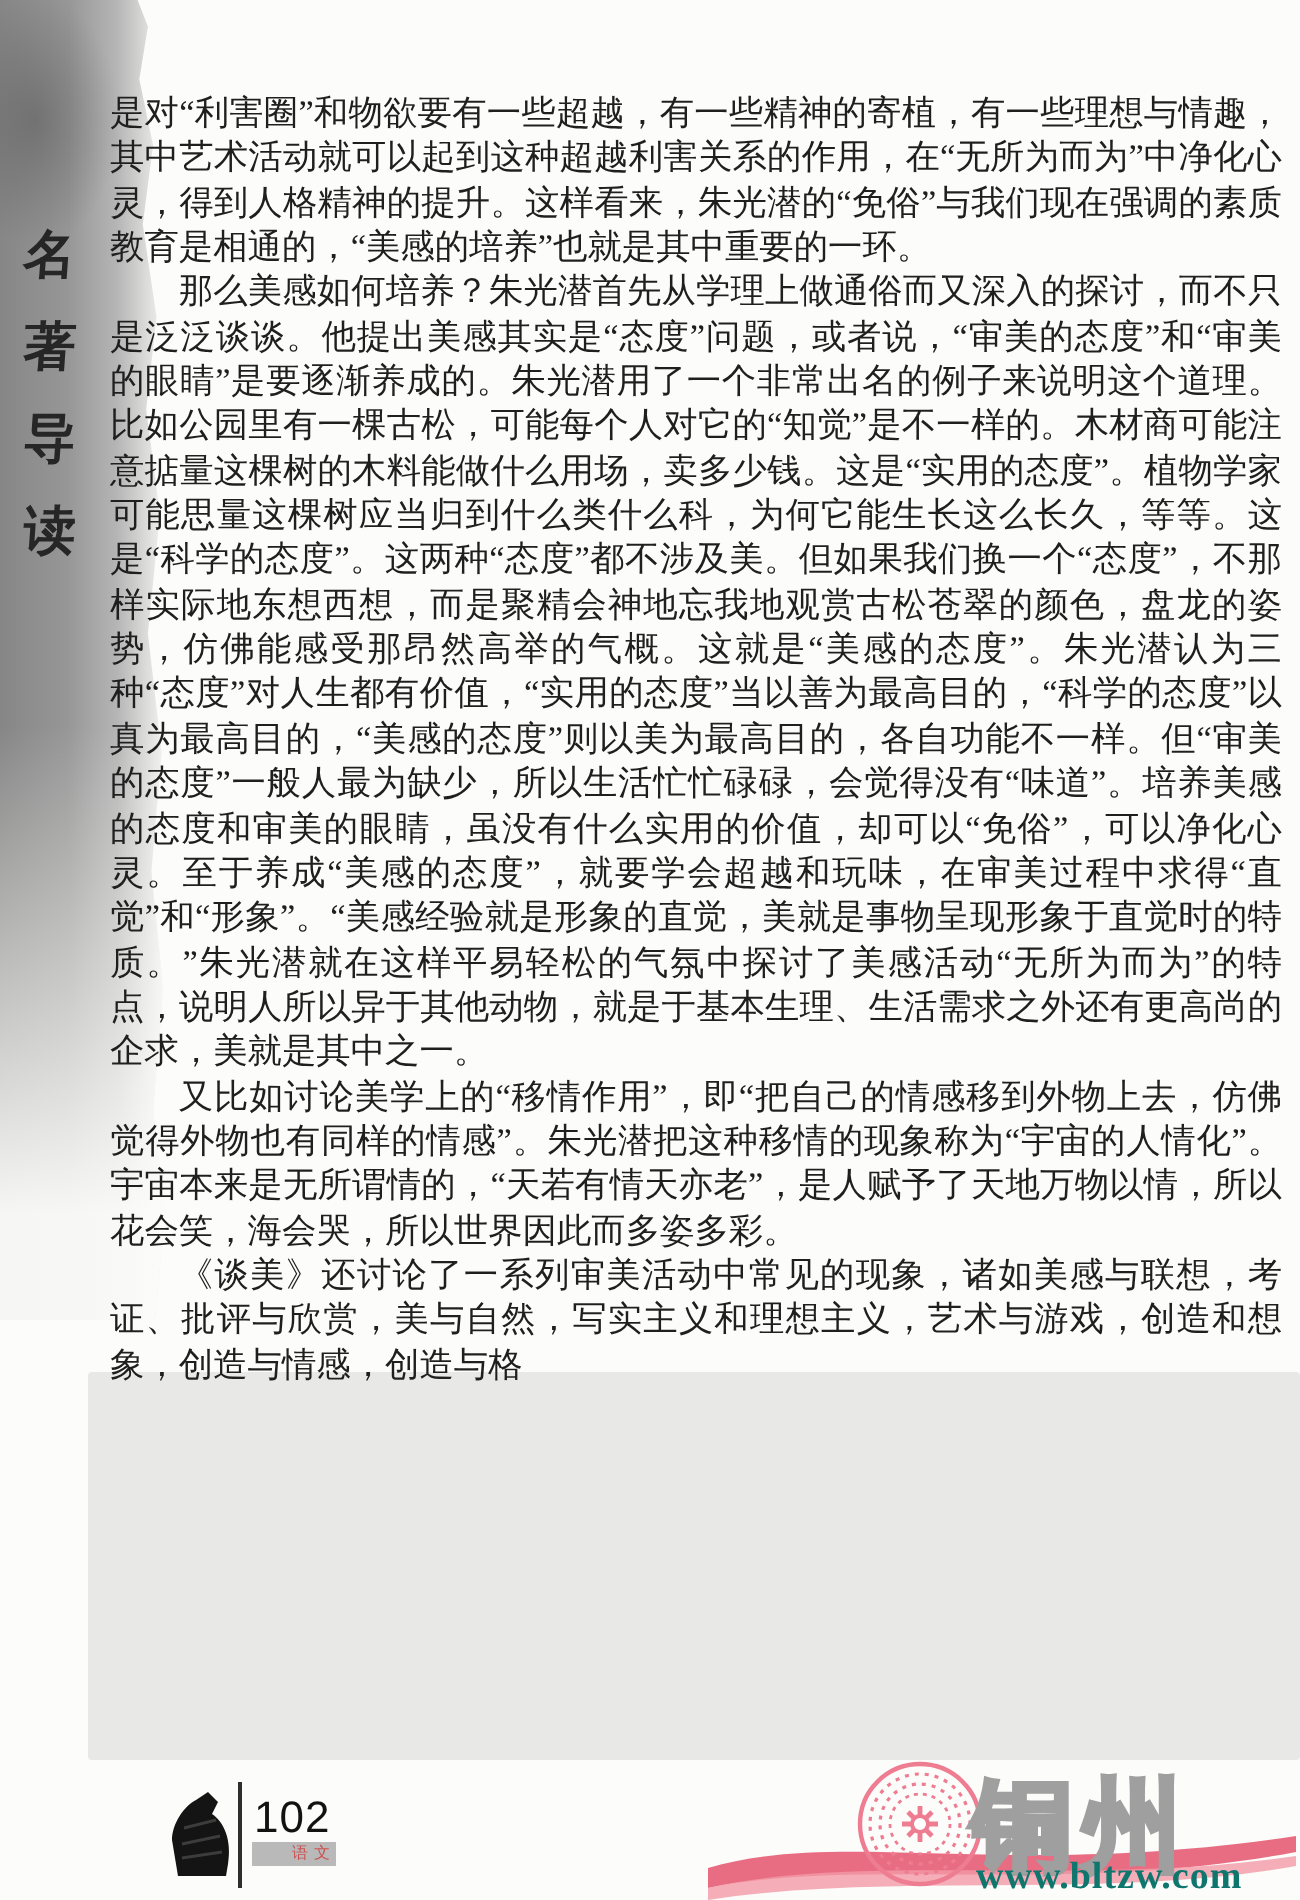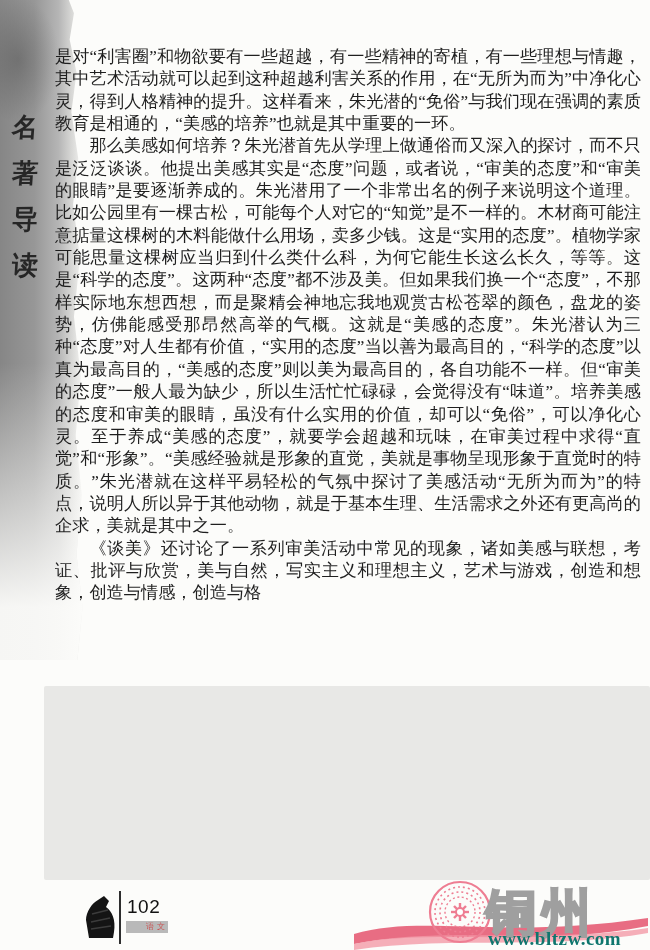--- a/index.html
+++ b/index.html
@@ -44,21 +44,21 @@
   }
   .text-block p{margin:0;text-indent:2em;}
   .text-block p.no-indent{text-indent:0;}
 
   
   .footer-icon{position:absolute;left:84px;top:894px;}
   .footer-divider{position:absolute;left:119px;top:891px;width:2px;height:53px;background:#2e2e2e;}
   .page-number{
     position:absolute;left:127px;top:896px;
     font-family:"Liberation Sans","DejaVu Sans",sans-serif;
-    font-size:19px;color:#121212;font-weight:500;letter-spacing:.5px;
+    font-size:22px;color:#121212;font-weight:500;letter-spacing:.5px;
   }
   .footer-badge{
     position:absolute;left:126px;top:921px;width:42px;height:12px;
     background:#aeaeae;opacity:.85;
     font-size:8px;line-height:12px;text-align:right;
     color:#c23434;letter-spacing:3px;
     font-family:"Liberation Sans","DejaVu Sans",sans-serif;
   }
 
   
@@ -88,20 +88,21 @@
     <span>著</span>
     <span>导</span>
     <span>读</span>
   </div>
 
   <div class="shade"></div>
 
   <div class="text-block">
     <p class="no-indent">是对“利害圈”和物欲要有一些超越，有一些精神的寄植，有一些理想与情趣，其中艺术活动就可以起到这种超越利害关系的作用，在“无所为而为”中净化心灵，得到人格精神的提升。这样看来，朱光潜的“免俗”与我们现在强调的素质教育是相通的，“美感的培养”也就是其中重要的一环。</p>
     <p>那么美感如何培养？朱光潜首先从学理上做通俗而又深入的探讨，而不只是泛泛谈谈。他提出美感其实是“态度”问题，或者说，“审美的态度”和“审美的眼睛”是要逐渐养成的。朱光潜用了一个非常出名的例子来说明这个道理。比如公园里有一棵古松，可能每个人对它的“知觉”是不一样的。木材商可能注意掂量这棵树的木料能做什么用场，卖多少钱。这是“实用的态度”。植物学家可能思量这棵树应当归到什么类什么科，为何它能生长这么长久，等等。这是“科学的态度”。这两种“态度”都不涉及美。但如果我们换一个“态度”，不那样实际地东想西想，而是聚精会神地忘我地观赏古松苍翠的颜色，盘龙的姿势，仿佛能感受那昂然高举的气概。这就是“美感的态度”。朱光潜认为三种“态度”对人生都有价值，“实用的态度”当以善为最高目的，“科学的态度”以真为最高目的，“美感的态度”则以美为最高目的，各自功能不一样。但“审美的态度”一般人最为缺少，所以生活忙忙碌碌，会觉得没有“味道”。培养美感的态度和审美的眼睛，虽没有什么实用的价值，却可以“免俗”，可以净化心灵。至于养成“美感的态度”，就要学会超越和玩味，在审美过程中求得“直觉”和“形象”。“美感经验就是形象的直觉，美就是事物呈现形象于直觉时的特质。”朱光潜就在这样平易轻松的气氛中探讨了美感活动“无所为而为”的特点，说明人所以异于其他动物，就是于基本生理、生活需求之外还有更高尚的企求，美就是其中之一。</p>
+    <p>又比如讨论美学上的“移情作用”，即“把自己的情感移到外物上去，仿佛觉得外物也有同样的情感”。朱光潜把这种移情的现象称为“宇宙的人情化”。宇宙本来是无所谓情的，“天若有情天亦老”，是人赋予了天地万物以情，所以花会笑，海会哭，所以世界因此而多姿多彩。</p>
     <p>《谈美》还讨论了一系列审美活动中常见的现象，诸如美感与联想，考证、批评与欣赏，美与自然，写实主义和理想主义，艺术与游戏，创造和想象，创造与情感，创造与格</p>
   </div>
 
   <div class="footer-icon">
     <svg width="34" height="46" viewBox="0 0 34 46">
       <path d="M5,44 L2,26 C2,18 8,9 14,6 L20,2 L25,7 L22,13 C28,17 32,26 30,38 L29,44 Z" fill="#141414"></path>
       <path d="M8,20 L24,16 M7,28 L26,24 M7,35 L27,32" stroke="#3c3c3c" stroke-width="1.5" fill="none"></path>
     </svg>
   </div>
   <div class="footer-divider"></div>

